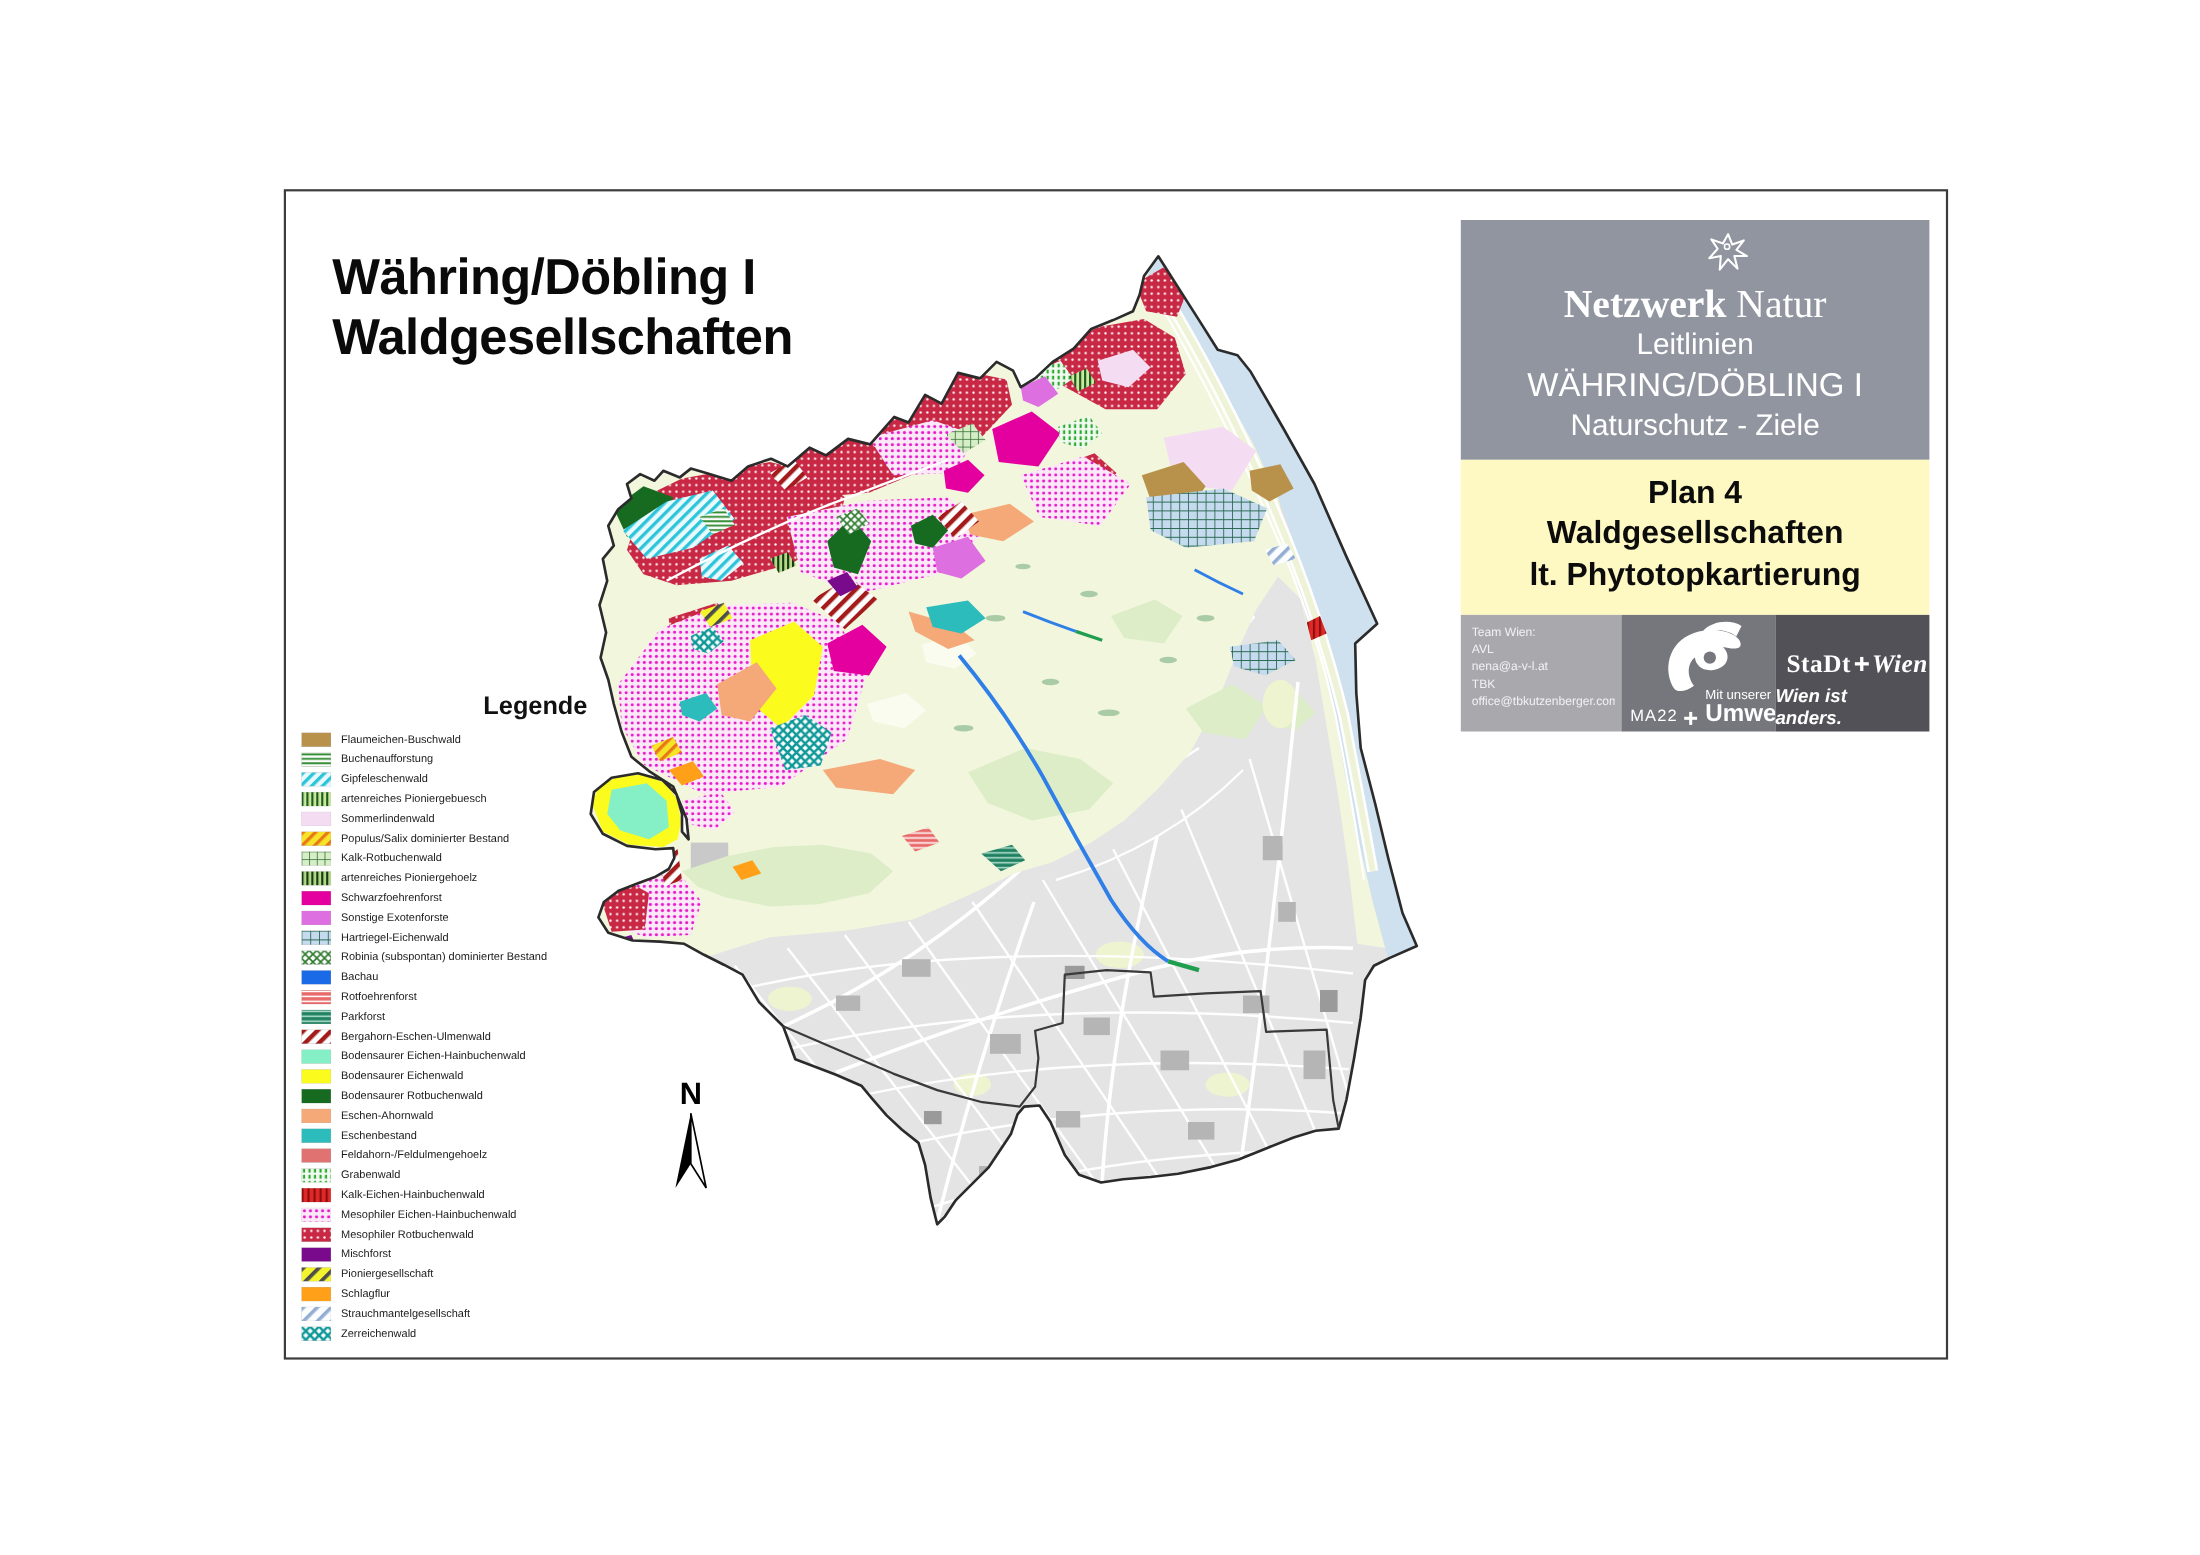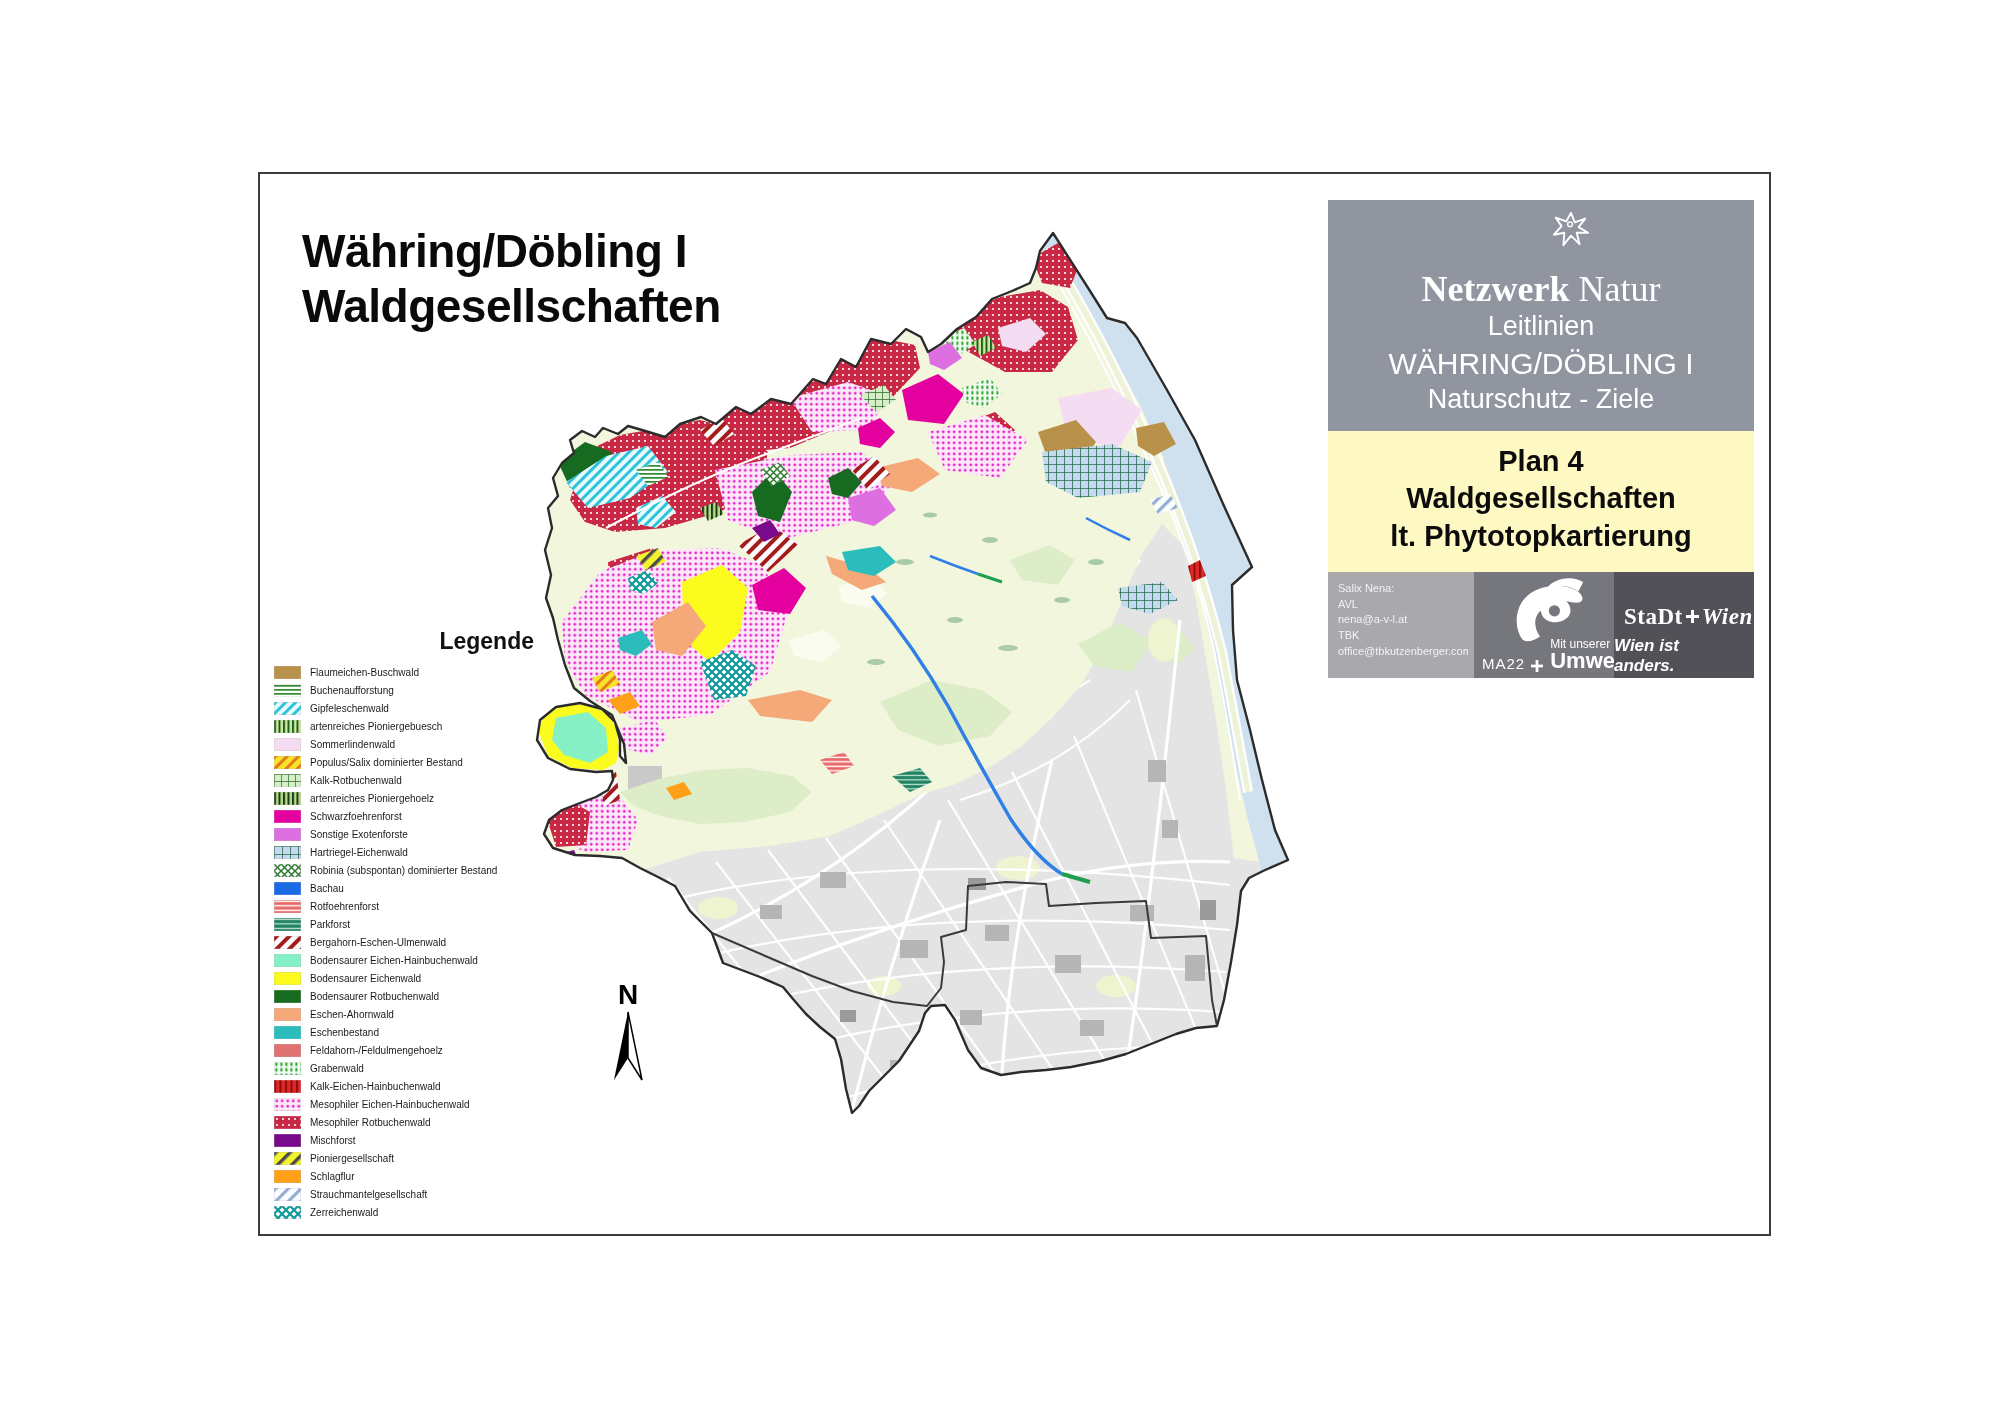--- a/index.html
+++ b/index.html
@@ -12,21 +12,21 @@
   #map-svg{position:absolute;left:258px;top:172px;width:1513px;height:1064px;}
   
   #legend{position:absolute;left:274px;top:628px;width:260px;text-align:right;}
   #legend .hd{font-size:23px;font-weight:bold;margin-bottom:8px;}
   .leg-row{display:flex;align-items:center;height:18px;}
   .leg-row .sw{width:27px;height:13px;margin-right:9px;flex:0 0 27px;}
   .leg-row .lbl{font-size:10px;white-space:nowrap;color:#1a1a1a;}
   
   #panel{position:absolute;left:1328px;top:200px;width:426px;}
   #panel-header{background:#9095a0;color:#fff;text-align:center;padding:10px 0 14px 0;}
-  #panel-header .brand{font-family:"Liberation Serif",serif;font-size:36px;margin-top:16px;}
+  #panel-header .brand{font-family:"Liberation Serif",serif;font-size:36px;margin-top:2px;}
   #panel-header .brand b{font-weight:bold;}
   #panel-header .sub1,#panel-header .sub3{font-size:27px;line-height:1.25;}
   #panel-header .sub2{font-size:30px;line-height:1.3;}
   #panel-body{background:#fef9c3;padding:12px 0 16px 0;}
   #panel-body .plan{font-size:29px;font-weight:bold;text-align:center;line-height:1.3;color:#0c0c0c;}
   #panel-meta{display:flex;justify-content:space-between;margin-top:26px;padding:0 12px 0 14px;}
   #panel-meta .src{font-size:15.5px;line-height:1.35;color:#222;}
   #panel-meta .right{text-align:right;font-size:17px;color:#222;}
   #panel-meta .right .date{margin-top:26px;}
   #panel-strip{display:flex;height:106px;}
@@ -529,21 +529,21 @@
   <div id="panel-body">
     <div class="plan">
       <div>Plan 4</div>
       <div>Waldgesellschaften</div>
       <div>lt. Phytotopkartierung</div>
     </div>
   </div>
 
   <div id="panel-strip">
     <div id="cell-credits">
-        <div>Salix Nena:</div>
+        <div>Team Wien:</div>
         <div>AVL</div>
         <div>nena@a-v-l.at</div>
         <div>TBK</div>
         <div>office@tbkutzenberger.com</div>
       </div>
     <div id="cell-ma22">
       <svg class="eye" width="92" height="72" viewBox="0 0 110 90">
         <path d="M28,82 C14,62 20,28 50,18 C78,9 102,20 103,30 C104,38 92,36 83,34 C93,44 88,58 72,60 C60,62 52,55 51,46 C43,52 41,66 50,78 C42,84 33,86 28,82 Z" fill="#fff"></path>
         <circle cx="68" cy="46" r="7" fill="#76777d"></circle>
         <path d="M60,16 C70,4 92,2 104,10 L98,22 C88,14 72,12 64,20 Z" fill="#fff"></path>

